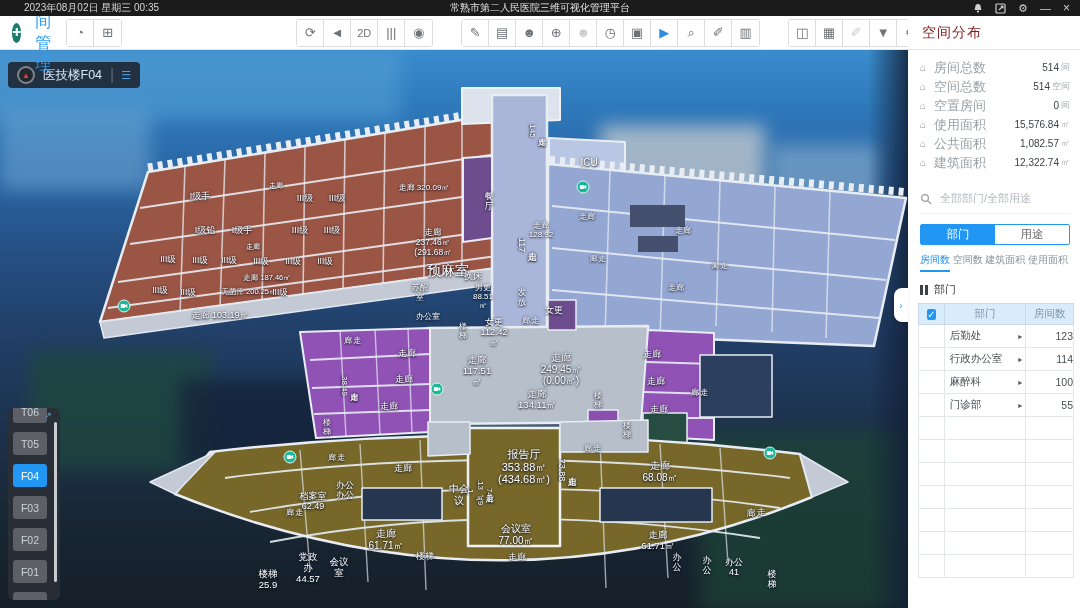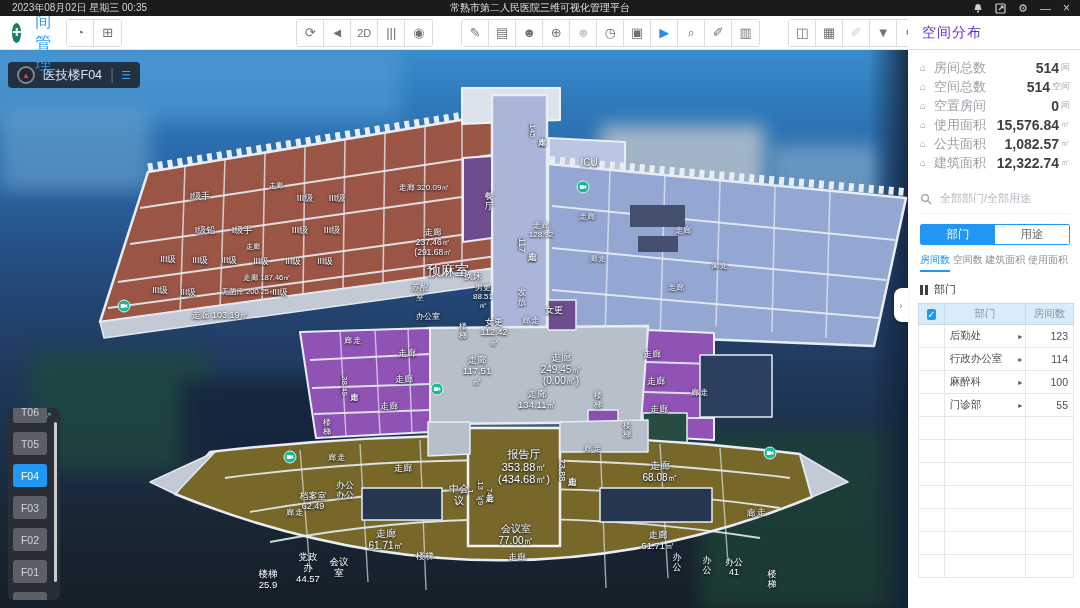--- a/index.html
+++ b/index.html
@@ -2,21 +2,21 @@
 <html><head>
 <meta charset="utf-8">
 <style>
   * { margin:0; padding:0; box-sizing:border-box; }
   html,body { width:1080px; height:608px; overflow:hidden; }
   body { font-family:"Liberation Sans","DejaVu Sans",sans-serif; background:#fff; position:relative; }
 
   
   .titlebar { position:absolute; left:0; top:0; width:1080px; height:16px; background:#1b1b1b;
     color:#d6d6d6; font-size:10px; display:flex; align-items:center; z-index:50; }
-  .titlebar .dt { margin-left:12px; white-space:nowrap; }
+  .titlebar .dt { margin-left:24px; white-space:nowrap; }
   .titlebar .win-title { position:absolute; left:50%; transform:translateX(-50%); color:#e2e2e2; }
   .titlebar .win-icons { margin-left:auto; display:flex; align-items:center; gap:12px; margin-right:10px; }
   .titlebar .win-icons span { color:#cfcfcf; font-size:11px; line-height:16px; cursor:pointer; }
   .titlebar svg { display:block; }
 
   
   .appbar { position:absolute; left:0; top:16px; width:908px; height:34px; background:#fff;
     border-bottom:1px solid #e3e3e3; display:flex; align-items:center; z-index:40; }
   .logo { width:20px; height:20px; border-radius:50%; background:#1d7a6c; margin-left:12px;
     display:flex; align-items:center; justify-content:center; color:#eafff5; font-size:11px; }
@@ -25,26 +25,26 @@
   .tool-btn { width:27px; height:26px; display:flex; align-items:center; justify-content:center;
     border-right:1px solid #dcdcdc; color:#6e7control3; color:#6e7378; font-size:13px; background:#fff; cursor:pointer; }
   .tool-btn:last-child { border-right:none; }
   .tool-btn.disabled { color:#c8ccd1; }
   .tool-btn.active-blue { color:#2b8de0; }
   .toolbar-zone { display:flex; gap:14px; margin-left:160px; }
 
   
   .rpanel { position:absolute; left:908px; top:16px; width:172px; height:592px; background:#fff; z-index:45; }
   .rpanel-header { height:34px; border-bottom:1px solid #e3e3e3; display:flex; align-items:center; }
-  .rpanel-header .t { color:#6d28d9; font-size:14px; margin-left:14px; letter-spacing:1px; }
+  .rpanel-header .t { color:#7f1d1d; font-size:14px; margin-left:14px; letter-spacing:1px; }
   .stats { padding:8px 10px 4px 12px; }
   .stat-row { display:flex; align-items:center; height:19px; }
   .stat-row .b-ico { color:#8f959b; font-size:10px; width:14px; }
   .stat-row .lbl { color:#9aa0a6; font-size:13px; }
-  .stat-row .val { margin-left:auto; color:#3c4146; font-size:14px;font-weight:bold; }
+  .stat-row .val { margin-left:auto; color:#3c4146; font-size:10px; }
   .stat-row .unit { color:#a7adb3; font-size:9px; margin-left:2px; }
   .search-row { display:flex; align-items:center; height:30px; margin:8px 10px 0 12px;
     border-bottom:1px solid #f0f0f0; }
   .search-row .ph { color:#b3b9c0; font-size:11px; margin-left:8px; }
   .tabs { display:flex; margin:10px 10px 0 12px; border:1px solid #2196f3; border-radius:2px; height:21px; }
   .tab { flex:1; display:flex; align-items:center; justify-content:center; font-size:11.5px;
     color:#666; background:#fff; cursor:pointer; }
   .tab.active { background:#2196f3; color:#fff; }
   .subtabs { display:flex; justify-content:space-between; margin:8px 12px 0 12px; }
   .subtab { font-size:10px; color:#8a9096; padding-bottom:3px; cursor:pointer; }
@@ -54,21 +54,21 @@
   .section-row .s-t { font-size:11px; color:#3c4146; margin-left:4px; }
   table.dept { border-collapse:collapse; margin-left:10px; width:156px; font-size:10.5px; }
   table.dept th { background:#d9ecfb; color:#7f96ad; font-weight:normal; border:1px solid #c9d9e8;
     height:21px; font-size:10.5px; }
   table.dept td { border:1px solid #e4e7ea; height:23px; color:#4a4f54; }
   .chk { width:13px; height:13px; background:#2196f3; border-radius:2px; color:#fff; font-size:10px;
     line-height:13px; text-align:center; margin:0 auto; cursor:pointer; }
   .swatch { width:20px; height:13px; border-radius:2px; margin:0 auto; }
   .dept-name { display:flex; align-items:center; padding:0 3px 0 5px; }
   .dept-name .exp { margin-left:auto; color:#555; font-size:8px; cursor:pointer; }
-  .cnt { text-align:right; padding-right:5px; }
+  .cnt { text-align:right; }
 
   
   .viewport { position:absolute; left:0; top:50px; width:908px; height:558px; overflow:hidden;
     background:linear-gradient(180deg,#3a8ccc 0%,#2e79bb 10%,#2a66a4 22%,#255084 36%,#213e66 52%,#1c3049 70%,#182633 85%,#151f29 100%); }
   .blob { position:absolute; filter:blur(9px); }
   .plan-svg { position:absolute; left:0; top:0; }
   .room-label { position:absolute; color:#fff; text-shadow:0 0 3px rgba(20,30,60,.9),0 1px 2px rgba(0,0,0,.8);
     white-space:pre; text-align:center; line-height:1.15; transform:translate(-50%,-50%); pointer-events:none; }
   .room-label.vert { writing-mode:vertical-rl; }
   .cam { position:absolute; width:13px; height:13px; border-radius:50%; background:#19b89a;

